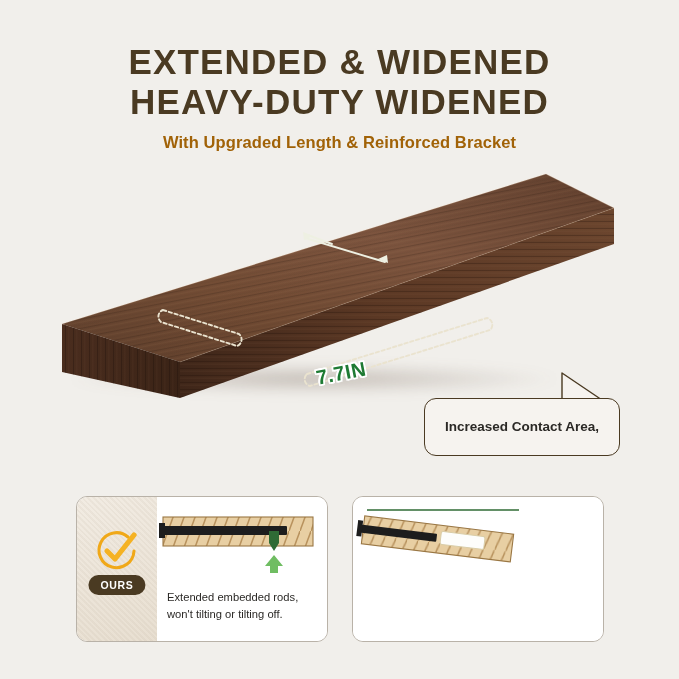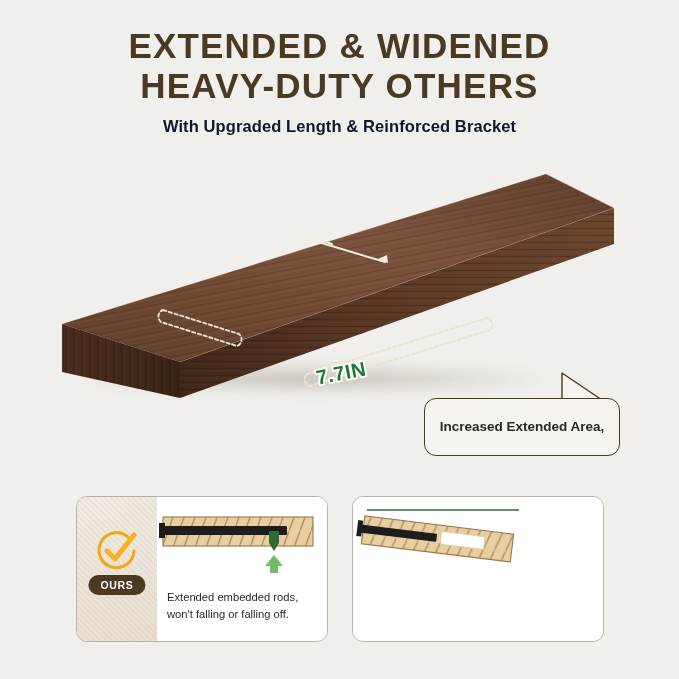--- a/index.html
+++ b/index.html
@@ -6,31 +6,31 @@
   body{
     width:679px;height:679px;
     background:#f1efeb;
     font-family:"Liberation Sans", sans-serif;
     overflow:hidden;
     position:relative;
   }
   #stage{position:absolute;inset:0;width:679px;height:679px;}
 
   
-  .hdr{position:absolute;left:0;top:0;width:679px;text-align:center;}
+  .hdr{position:absolute;left:0;top:16px;width:679px;text-align:center;}
   .hl{
     font-weight:700;
     color:#4a3a22;
     letter-spacing:1.2px;
     line-height:1.04;
   }
   .hl1{font-size:35px;margin-top:28px;}
   .hl2{font-size:35px;margin-top:4px;}
   .sub{
-    font-size:16.5px;font-weight:700;color:#0f172a;
+    font-size:16.5px;font-weight:700;color:#a16207;
     margin-top:12px;letter-spacing:.1px;
   }
 
   
   .shelf-wrap{position:absolute;left:0;top:150px;width:679px;height:270px;}
 
   .sh-shadow{
     position:absolute;left:64px;top:214px;width:500px;height:30px;
     background:radial-gradient(ellipse at 50% 50%, rgba(90,70,55,.30), rgba(90,70,55,0) 70%);
     filter:blur(6px);
@@ -111,21 +111,21 @@
     font-size:11.2px;line-height:1.5;color:#2b2926;font-weight:400;
   }
 </style>
 </head>
 <body>
 
 <div id="stage">
 
   <div class="hdr">
     <div class="hl hl1">EXTENDED &amp; WIDENED</div>
-    <div class="hl hl2">HEAVY-DUTY OTHERS</div>
+    <div class="hl hl2">HEAVY-DUTY WIDENED</div>
     <div class="sub">With Upgraded Length &amp; Reinforced Bracket</div>
   </div>
 
   <div class="shelf-wrap">
     <div class="sh-shadow"></div>
 
     <svg class="sh-top" viewBox="0 0 679 270">
       <defs>
         <linearGradient id="topG" x1="0" y1="1" x2="1" y2="0">
           <stop offset="0" stop-color="#5a3a27"></stop>
@@ -210,21 +210,21 @@
     </svg>
 
     <div class="lbl-77">7.7IN</div>
   </div>
 
   <svg class="bubble-tail" viewBox="0 0 70 34">
     <path d="M22,33 L22,5 L62,32" fill="#f6f3ef" stroke="#4a3a22" stroke-width="1.4" stroke-linejoin="round"></path>
     <line x1="16" y1="33" x2="66" y2="33" stroke="#f6f3ef" stroke-width="3"></line>
   </svg>
   <div class="bubble">
-    <div>Increased Extended Area,</div>
+    <div>Increased Contact Area,</div>
   </div>
 
   <div class="cards">
 
     <div class="card left">
       <div class="card-side side-ours">
         <svg class="mark" width="46" height="46" viewBox="0 0 46 46">
           <path d="M34,9 A17.5,17.5 0 1 0 40,23" fill="none" stroke="#f0a818" stroke-width="3.1" stroke-linecap="round"></path>
           <path d="M13,23 L21,31 L40,7" fill="none" stroke="#f5b223" stroke-width="5.2" stroke-linecap="round" stroke-linejoin="round"></path>
         </svg>
@@ -243,21 +243,21 @@
 
           <rect x="2" y="25" width="128" height="9" rx="1" fill="#1d1d1d"></rect>
           <rect x="2" y="22" width="6" height="15" fill="#1d1d1d"></rect>
 
           <path d="M112,30 L122,30 L122,42 L117,50 L112,42 Z" fill="#2f6b35"></path>
 
           <path d="M117,54 L126,65 L121,65 L121,72 L113,72 L113,65 L108,65 Z" fill="#6fbd62"></path>
         </svg>
         <div class="cap">
           <span>Extended embedded rods,</span><br>
-          <span>won't falling or falling off.</span>
+          <span>won't tilting or tilting off.</span>
         </div>
       </div>
     </div>
 
     <div class="card right">
       <div class="card-body">
         <svg class="diagram" viewBox="0 0 170 78">
           <defs>
             <pattern id="woodT" width="11" height="34" patternUnits="userSpaceOnUse">
               <rect width="11" height="34" fill="#e8cfa3"></rect>

